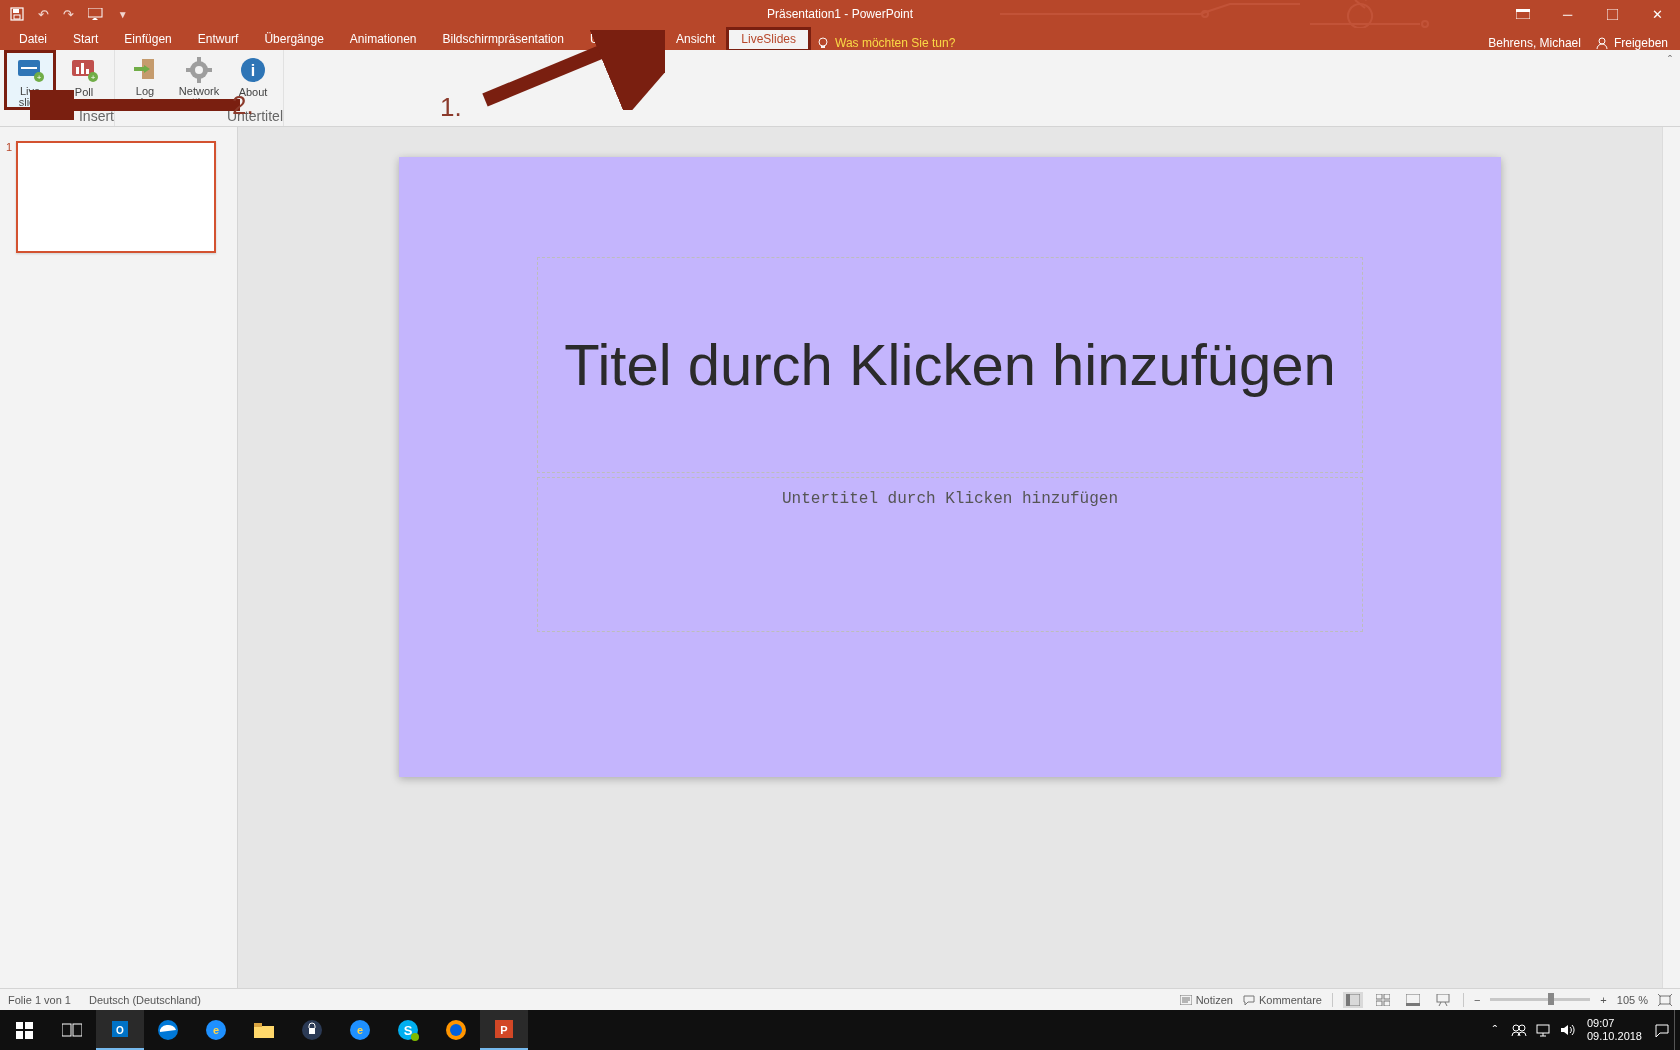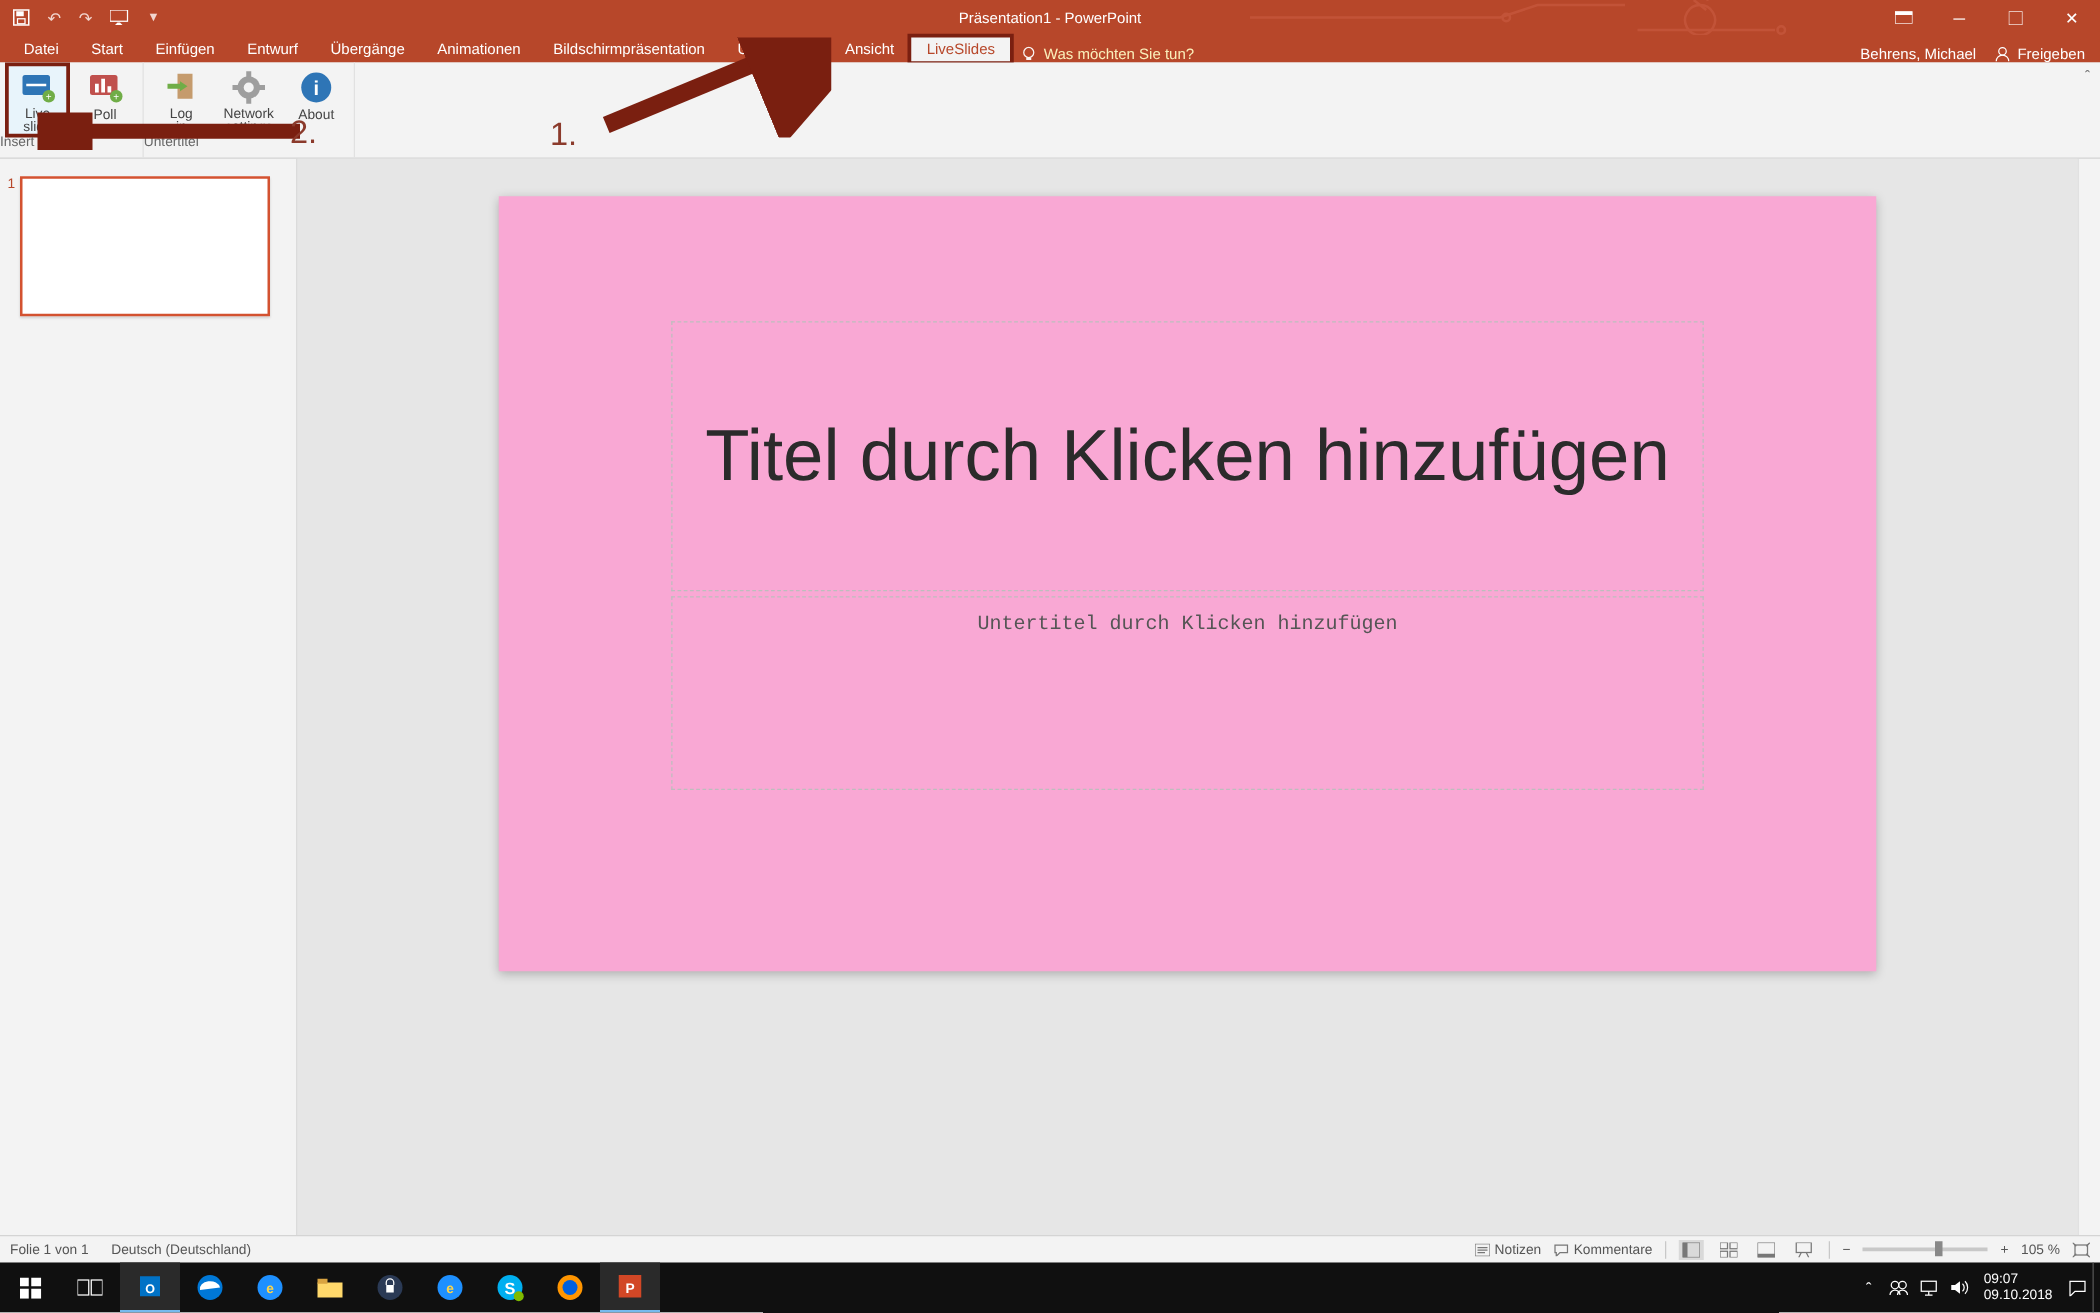--- a/index.html
+++ b/index.html
@@ -15,45 +15,45 @@
   .winbtn.small { font-size: 11px; }
   .deco { position: absolute; right: 180px; top: 0; height: 100%; width: 500px; pointer-events: none; opacity: 0.35; }
   .deco svg { width: 100%; height: 100%; }
 
   
   .tabs { height: 22px; background: #b7472a; display: flex; align-items: flex-end; color: #fff; font-size: 12px; padding-left: 6px; position: relative; }
   .tab { padding: 3px 13px 4px 13px; cursor: pointer; white-space: nowrap; }
   .tab.active { background: #f3f3f3; color: #b7472a; }
   .tabs-right { margin-left: auto; display: flex; align-items: center; padding-right: 12px; gap: 14px; }
   .share { display: inline-flex; align-items: center; gap: 5px; }
-  .tell-me { display: inline-flex; align-items: center; gap: 6px; color: #fef9c3; margin-left: 8px; opacity: 0.95; margin-top: 10px; }
+  .tell-me { display: inline-flex; align-items: center; gap: 6px; color: #fde047; margin-left: 8px; opacity: 0.95; margin-top: 10px; }
   .bulb { display:inline-block; width:12px; height:12px; }
 
   
   .ribbon { height: 77px; background: #f3f3f3; border-bottom: 1px solid #d4d4d4; display: flex; position: relative; }
   .rgroup { display: flex; flex-direction: column; border-right: 1px solid #e1e1e1; }
   .rgroup .items { display: flex; padding: 2px 6px 0 6px; gap: 6px; height: 58px; }
-  .rgroup .caption { text-align: left; font-size: 11px; color: #666; padding-bottom: 3px; }
+  .rgroup .caption { text-align: right; font-size: 14px; color: #666; padding-bottom: 3px; }
   .rbtn { display: flex; flex-direction: column; align-items: center; justify-content: flex-start; width: 48px; font-size: 11px; color: #444; cursor: pointer; padding-top: 2px; }
   .rbtn .ico { width: 32px; height: 32px; display: flex; align-items: center; justify-content: center; }
   .rbtn .lbl { text-align: center; line-height: 11px; margin-top: 1px; }
   .collapse-caret { position: absolute; right: 8px; top: 4px; font-size: 12px; color: #777; }
 
   
   .arrow-container { position: absolute; pointer-events: none; }
   .annot-num { position: absolute; font-size: 26px; color: #8b3a2b; font-weight: 300; }
 
   
   .workspace { display: flex; height: calc(100% - 28px - 22px - 77px - 22px - 40px); }
   .thumbs { width: 238px; background: #f3f3f3; border-right: 1px solid #d4d4d4; padding-top: 14px; }
   .thumb-row { display: flex; align-items: flex-start; padding-left: 6px; }
   .thumb-num { font-size: 11px; color: #b7472a; margin-right: 4px; margin-top: 0px; }
   .thumb { width: 200px; height: 112px; background: #fff; border: 2px solid #d35230; box-shadow: 0 1px 2px rgba(0,0,0,0.15); }
   .canvas-area { flex: 1; background: #e6e6e6; display: flex; align-items: flex-start; justify-content: center; padding-top: 30px; position: relative; }
-  .slide { width: 1102px; height: 620px; background: #f9a8d4; box-shadow: 0 2px 8px rgba(0,0,0,0.25); position: relative; }
+  .slide { width: 1102px; height: 620px; background: #c4b5fd; box-shadow: 0 2px 8px rgba(0,0,0,0.25); position: relative; }
   .placeholder { position: absolute; border: 1px dashed #bdbdbd; display: flex; align-items: center; justify-content: center; text-align: center; color: #2b2b2b; }
   .ph-title { left: 138px; top: 100px; width: 826px; height: 216px; }
   .ph-title .txt { font-size: 58px; font-weight: 300; line-height: 1.3; font-family: "Calibri Light","Segoe UI Light",sans-serif; }
   .ph-sub { left: 138px; top: 320px; width: 826px; height: 155px; align-items: flex-start; padding-top: 12px; }
   .ph-sub .txt { font-size: 16px; color: #555; font-family: Liberation Mono, monospace; }
   .vscroll { width: 18px; background: #f3f3f3; border-left: 1px solid #dcdcdc; }
 
   
   .ppstatus { height: 22px; background: #f3f3f3; border-top: 1px solid #d4d4d4; display: flex; align-items: center; font-size: 11px; color: #555; padding: 0 8px; }
   .ppstatus .left { display: flex; gap: 18px; }

